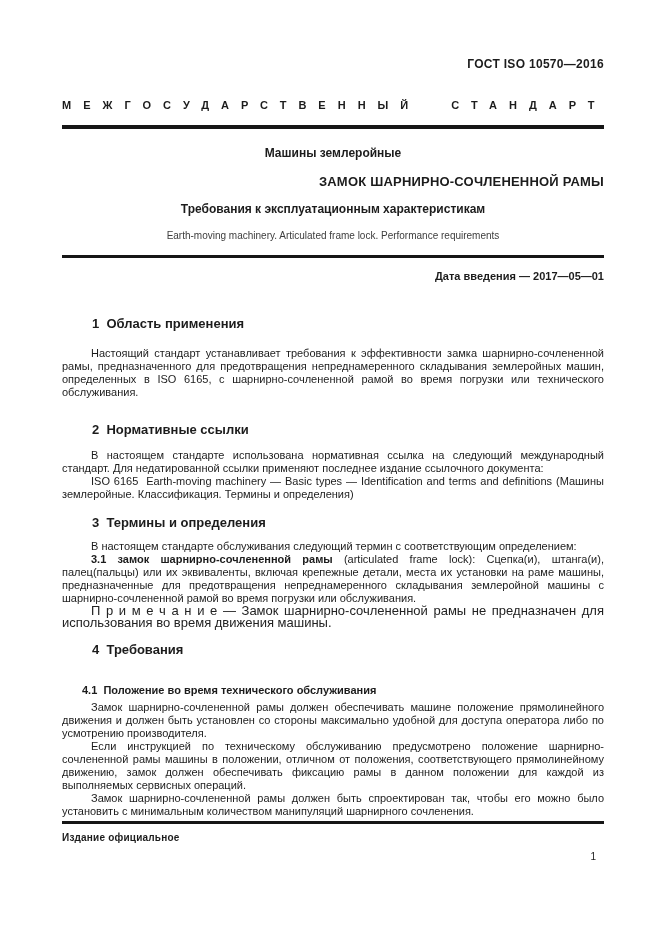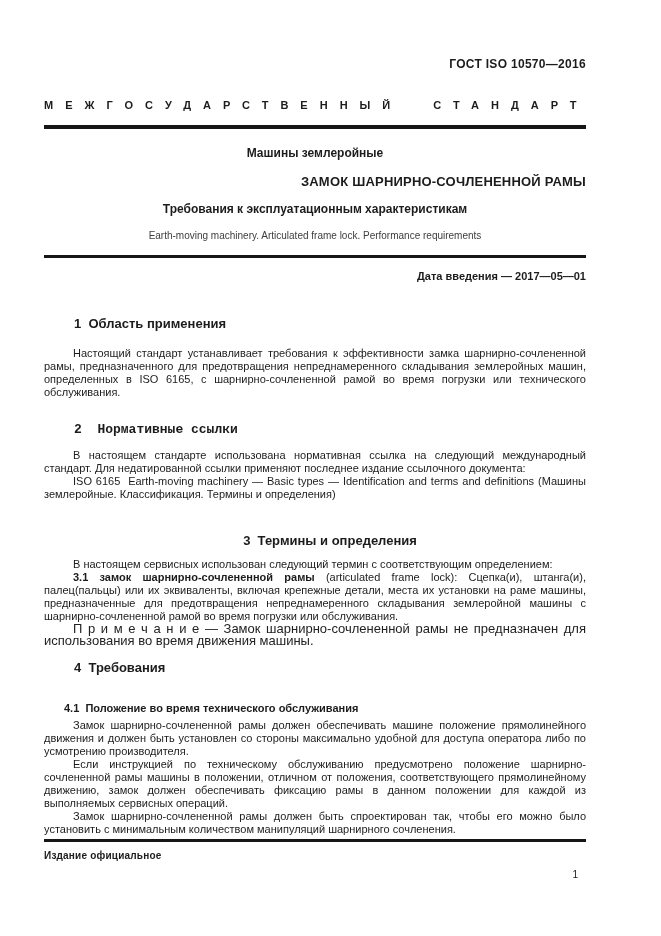--- a/index.html
+++ b/index.html
@@ -6,21 +6,21 @@
   body {
     width:661px; height:936px;
     background:#ffffff;
     font-family:"Liberation Sans", sans-serif;
     color:#1c1c1c;
     position:relative;
     overflow:hidden;
   }
   .doc {
     position:absolute;
-    left:44px; top:0;
+    left:62px; top:0;
     width:542px;
   }
   .gost-num {
     margin-top:57px;
     text-align:right;
     font-size:12px; font-weight:bold;
     line-height:14px;
     letter-spacing:0.3px;
   }
   .band {
@@ -40,22 +40,22 @@
   .main-title { margin-top:14px; text-align:right; font-size:13px;  font-weight:bold; line-height:16px; letter-spacing:0.2px; }
   .subtitle   { margin-top:12px; text-align:center; font-size:12px;  font-weight:bold; line-height:15px; }
   .title-en   { margin-top:13px; text-align:center; font-size:10px;  color:#3d3d3d; line-height:12px; }
   .date-line  { margin-top:12px; text-align:right; font-size:11px; font-weight:bold; line-height:13px; }
   .sec-h {
     font-size:13px; font-weight:bold; line-height:16px;
     padding-left:30px; margin:0;
     white-space:pre-wrap;
   }
   .sec-h.h1 { margin-top:33px; }
-  .sec-h.h2 { margin-top:23px;font-family:Liberation Mono, monospace; }
-  .sec-h.h3 { margin-top:32px;text-align:center; }
+  .sec-h.h2 { margin-top:23px; }
+  .sec-h.h3 { margin-top:14px; }
   .sec-h.h4 { margin-top:12px; }
   .sub-h {
     margin-top:26px;
     font-size:11px; font-weight:bold; line-height:13px;
     padding-left:20px;
     white-space:pre-wrap;
   }
   p.body-p {
     margin:0;
     font-size:11px; line-height:13px;
@@ -107,21 +107,21 @@
   <div class="date-line">Дата введения — 2017—05—01</div>
 
   <h2 class="sec-h h1">1  Область применения</h2>
   <p class="body-p first">Настоящий стандарт устанавливает требования к эффективности замка шарнирно-сочлененной рамы, предназначенного для предотвращения непреднамеренного складывания землеройных машин, определенных в ISO 6165, с шарнирно-сочлененной рамой во время погрузки или технического обслуживания.</p>
 
   <h2 class="sec-h h2">2  Нормативные ссылки</h2>
   <p class="body-p mt11">В настоящем стандарте использована нормативная ссылка на следующий международный стандарт. Для недатированной ссылки применяют последнее издание ссылочного документа:</p>
   <p class="body-p pre">ISO 6165  Earth-moving machinery — Basic types — Identification and terms and definitions (Машины землеройные. Классификация. Термины и определения)</p>
 
   <h2 class="sec-h h3">3  Термины и определения</h2>
-  <p class="body-p mt9">В настоящем сервисных использован следующий термин с соответствующим определением:</p>
+  <p class="body-p mt9">В настоящем стандарте обслуживания следующий термин с соответствующим определением:</p>
   <p class="body-p"><b class="term-lead">3.1 замок шарнирно-сочлененной рамы</b><span> (articulated frame lock): Сцепка(и), штанга(и), палец(пальцы) или их эквиваленты, включая крепежные детали, места их установки на раме машины, предназначенные для предотвращения непреднамеренного складывания землеройной машины с шарнирно-сочлененной рамой во время погрузки или обслуживания.</span></p>
   <p class="note"><span>П р и м е ч а н и е</span><span> — Замок шарнирно-сочлененной рамы не предназначен для использования во время движения машины.</span></p>
 
   <h2 class="sec-h h4">4  Требования</h2>
   <div class="sub-h">4.1  Положение во время технического обслуживания</div>
   <p class="body-p mt4">Замок шарнирно-сочлененной рамы должен обеспечивать машине положение прямолинейного движения и должен быть установлен со стороны максимально удобной для доступа оператора либо по усмотрению производителя.</p>
   <p class="body-p">Если инструкцией по техническому обслуживанию предусмотрено положение шарнирно-сочлененной рамы машины в положении, отличном от положения, соответствующего прямолинейному движению, замок должен обеспечивать фиксацию рамы в данном положении для каждой из выполняемых сервисных операций.</p>
   <p class="body-p">Замок шарнирно-сочлененной рамы должен быть спроектирован так, чтобы его можно было установить с минимальным количеством манипуляций шарнирного сочленения.</p>
 
   <div class="rule rule-bottom"></div>

